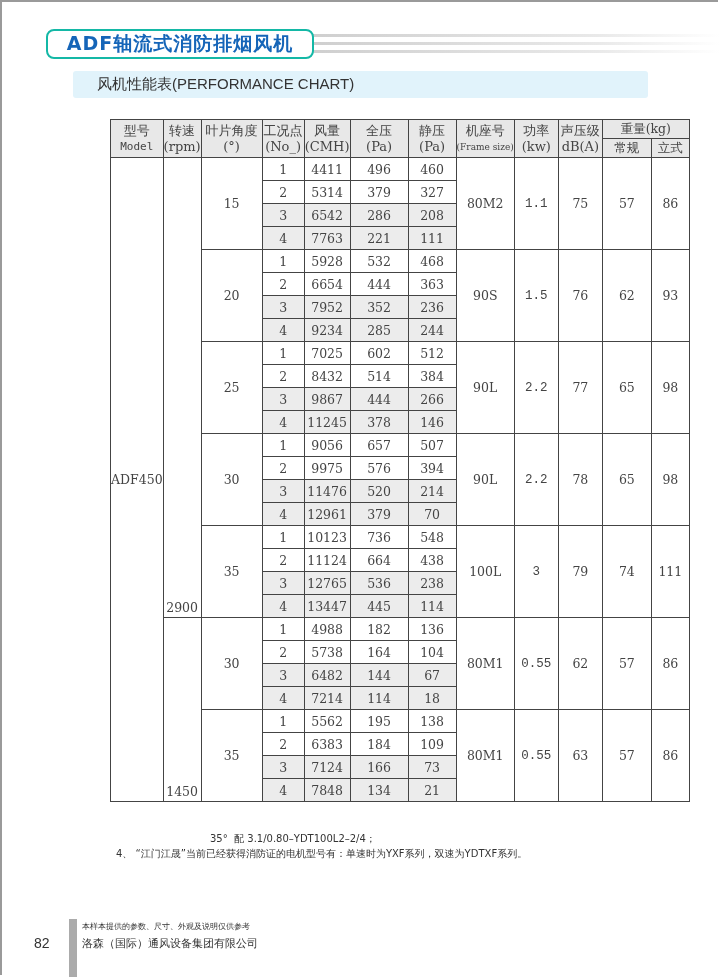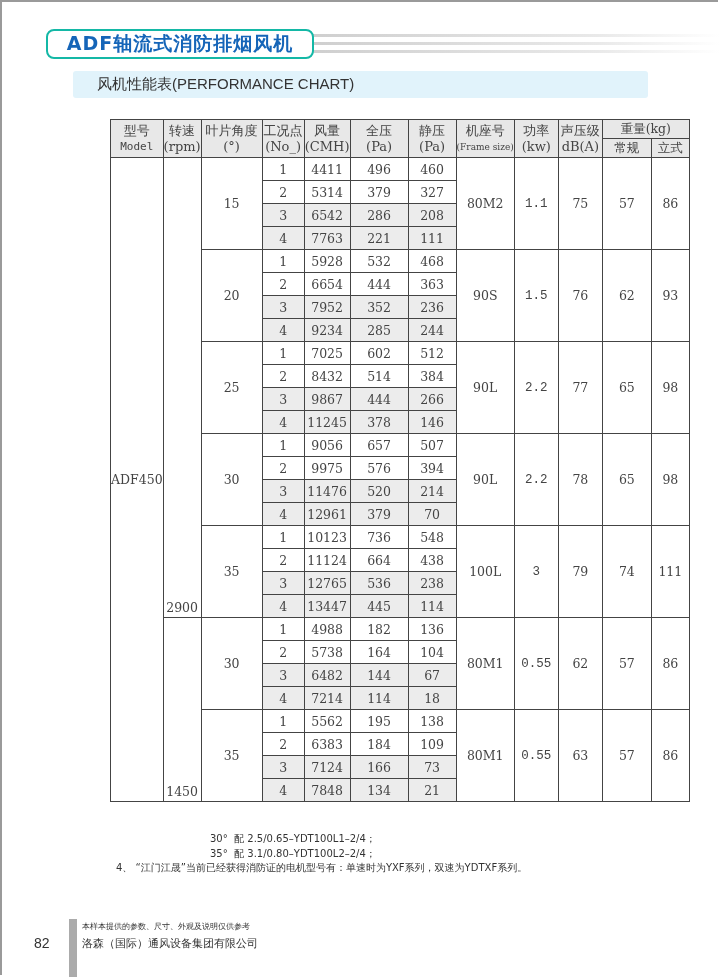--- a/index.html
+++ b/index.html
@@ -323,21 +323,20 @@
       <tr>
         <td class="shade">4</td>
         <td class="shade">7848</td>
         <td class="shade">134</td>
         <td class="shade">21</td>
       </tr>
     </tbody>
 </table>
 
 <div class="notes">
-  <div class="row indent2"><span>30°</span>&nbsp;&nbsp;<span>配 2.5/0.65–YDT100L1–2/4；</span></div>
   <div class="row indent2"><span>35°</span>&nbsp;&nbsp;<span>配 3.1/0.80–YDT100L2–2/4；</span></div>
   <div class="row indent1" style="padding-left:40px">4、 “江门江晟”当前已经获得消防证的电机型号有：单速时为YXF系列，双速为YDTXF系列。</div>
 </div>
 
 <div class="footer-bar"></div>
 <div class="page-num">82</div>
 <div class="footer-note">本样本提供的参数、尺寸、外观及说明仅供参考</div>
 <div class="footer-company">洛森（国际）通风设备集团有限公司</div>
 
 </body></html>

